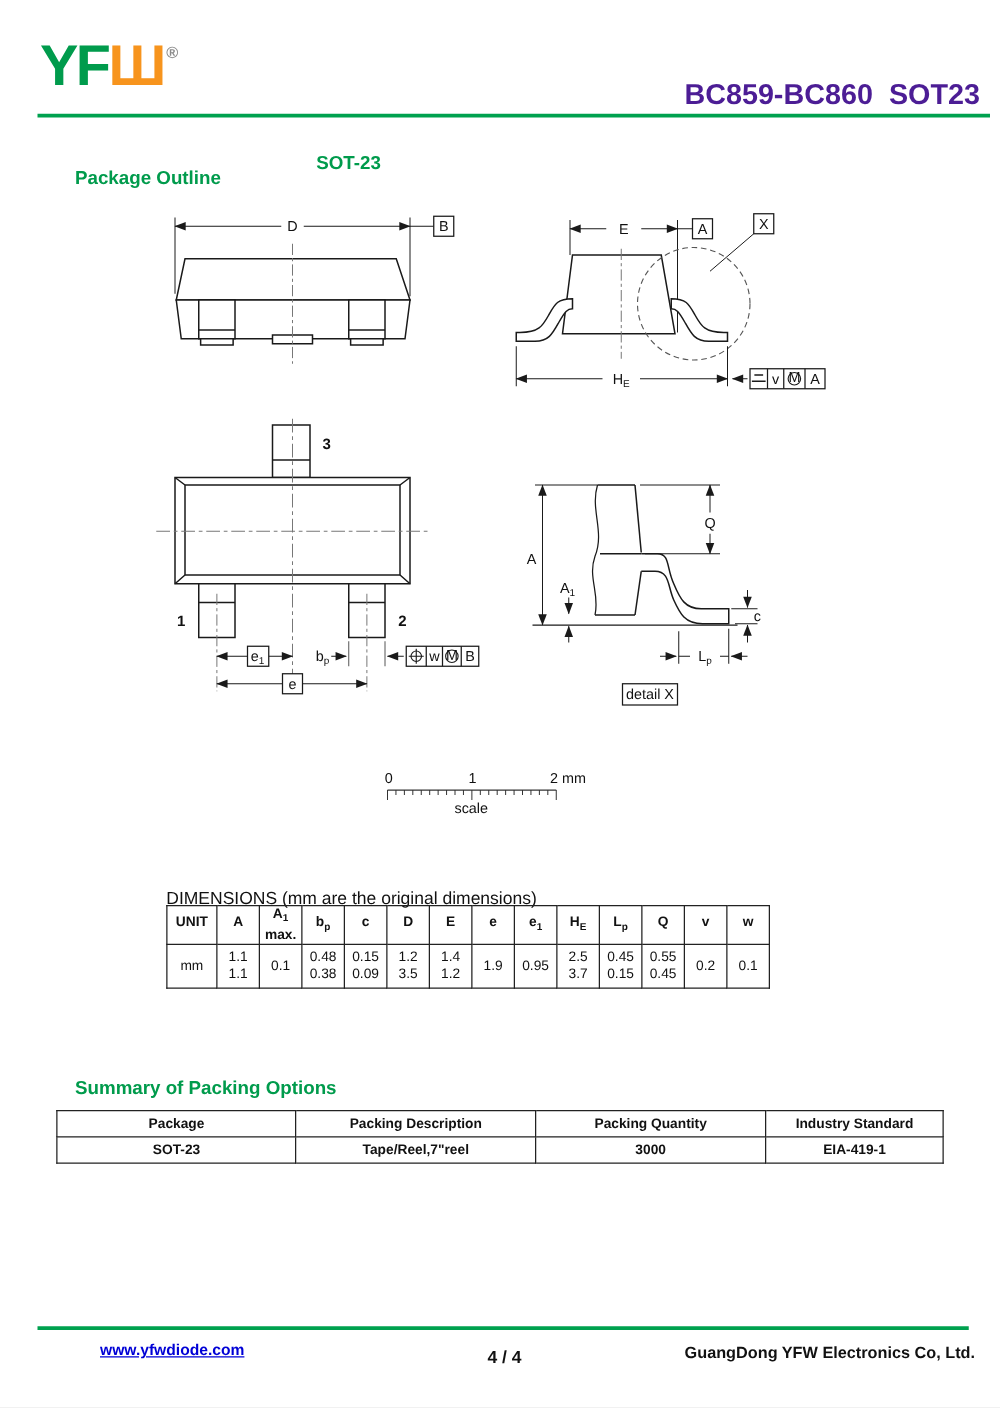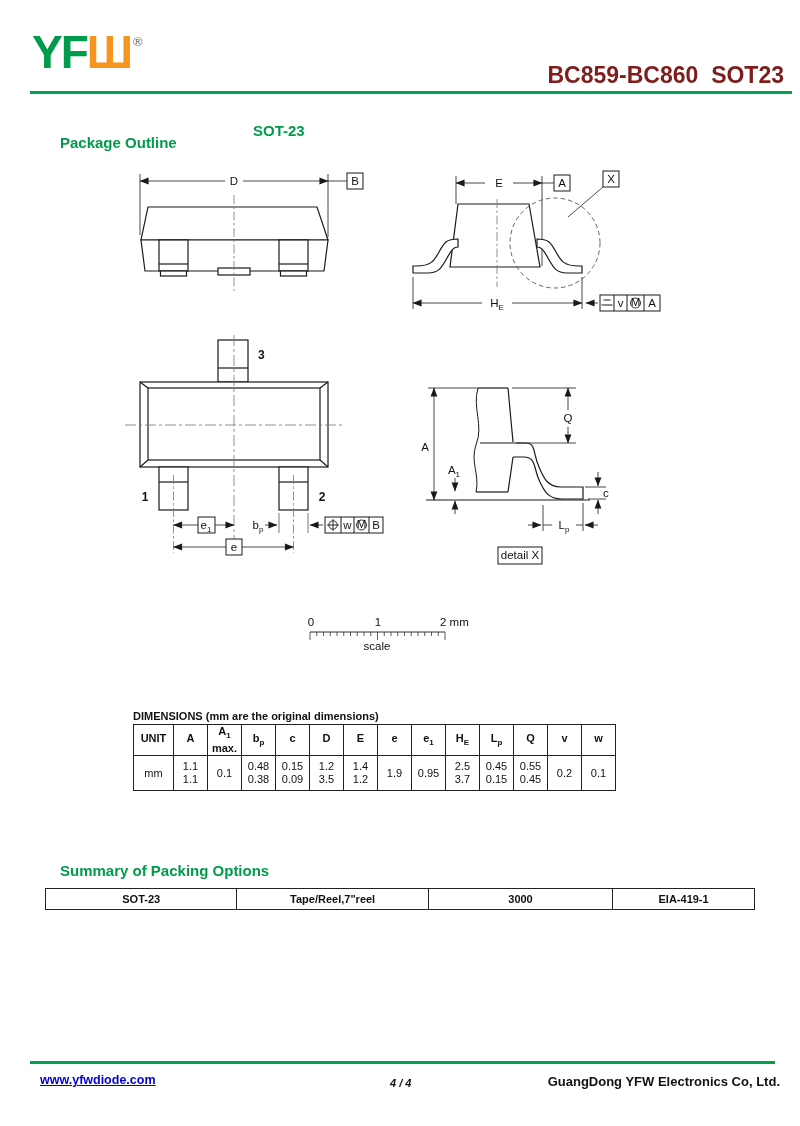--- a/index.html
+++ b/index.html
@@ -7,39 +7,39 @@
     position:relative;width:800px;height:1126px;margin:0 auto;background:#ffffff;
     font-family:"Liberation Sans","DejaVu Sans",sans-serif;color:#111;overflow:hidden;
   }
   .abs{position:absolute;}
   
   .logo-line1{font-weight:bold;font-size:46px;line-height:64px;letter-spacing:-2px;text-align:center;}
   .logo-line1 .yf{color:#009B4C;}
   .logo-line1 .mark{color:#F7941D;}
   .logo-line1 .reg{font-size:13px;color:#8a8a8a;vertical-align:22px;letter-spacing:0;margin-left:2px;}
   .logo-cn{font-weight:bold;font-size:27px;letter-spacing:3px;color:#111;margin-top:-2px;}
-  .doc-title{font-weight:bold;font-size:23px;white-space:pre;color:#7f1d1d;}
+  .doc-title{font-weight:bold;font-size:23px;white-space:pre;color:#4c1d95;}
   .rule{background:#00A14F;height:3px;}
   .sec-head{color:#009B4C;font-weight:bold;font-size:15px;}
   
-  .dims-caption{font-weight:bold;font-size:11px;color:#111;}
+  .dims-caption{font-weight:normal;font-size:14px;color:#111;}
   table{border-collapse:collapse;table-layout:fixed;}
   .dims{width:482px;font-size:11px;text-align:center;}
   .dims th,.dims td{border:1.2px solid #222;padding:0;line-height:13px;}
   .dims th{height:30px;font-weight:bold;}
   .dims td{height:34px;font-weight:normal;}
   .dims sub{font-size:8px;}
   .dims .l2{display:block;font-weight:bold;}
   .dims col.c-unit{width:40px;} .dims col.c-std{width:34px;}
   
   .pack{width:710px;font-size:11px;text-align:center;}
   .pack th,.pack td{border:1.3px solid #222;height:20px;padding:0;font-weight:bold;}
   
-  .site{color:#0000D6;font-weight:bold;font-size:12.5px;text-decoration:underline;cursor:pointer;}
-  .pagenum{font-weight:bold;font-size:11px;font-style:italic;}
+  .site{color:#0000D6;font-weight:bold;font-size:12.5px;text-decoration:underline;cursor:pointer;margin-left:40px;}
+  .pagenum{font-weight:bold;font-size:14px;}
   .company{font-weight:bold;font-size:13px;}
   
   svg text{fill:#111;font-size:11.5px;font-family:"Liberation Sans","DejaVu Sans",sans-serif;}
   svg .pin{font-weight:bold;font-size:12px;}
   svg .sub{font-size:8px;}
 </style>
 </head>
 <body>
 
 <div id="page">
@@ -349,20 +349,26 @@
 
   <div class="abs sec-head" style="left:60px;top:862px;text-align:center;">Summary of Packing Options</div>
   <table class="abs pack" style="left:45px;top:888px;">
     <colgroup>
         <col style="width:27%">
         <col style="width:27%">
         <col style="width:26%">
         <col style="width:20%">
       </colgroup>
     <tbody>
+        <tr>
+      <th>Package</th>
+      <th>Packing Description</th>
+      <th>Packing Quantity</th>
+      <th>Industry Standard</th>
+    </tr>
     <tr>
       <td>SOT-23</td>
       <td>Tape/Reel,7"reel</td>
       <td>3000</td>
       <td>EIA-419-1</td>
     </tr>
   </tbody>
     </table>
 
   <div class="abs rule" style="left:30px;top:1061px;width:745px;"></div>

